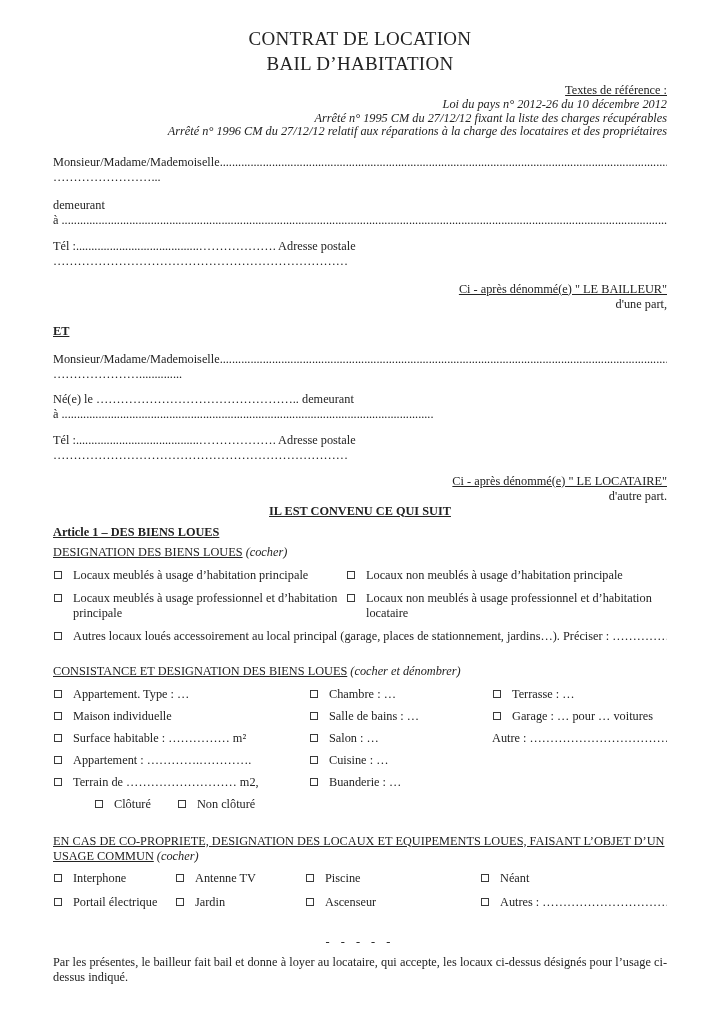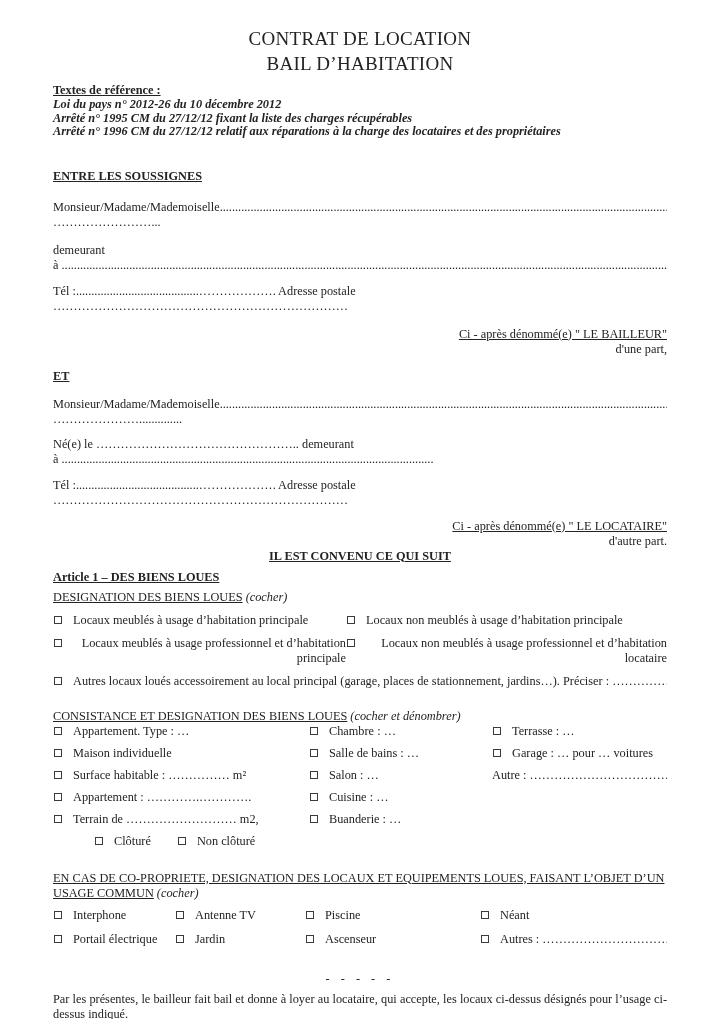--- a/index.html
+++ b/index.html
@@ -6,49 +6,49 @@
   html,body { background:#ffffff; }
   body {
     width:720px; height:1019px; margin:0 auto;
     font-family:"Liberation Serif","DejaVu Serif",serif;
     font-size:12.3px; color:#232323; line-height:15px;
     overflow:hidden;
   }
   .page { padding:26px 53px 0 53px; width:720px; }
 
   .title { text-align:center; font-size:19px; line-height:25px; letter-spacing:.3px; }
-  .refs { text-align:left; margin-top:7px;font-weight:bold; }
+  .refs { text-align:right; margin-top:7px; }
   .refs-heading { text-decoration:underline; }
   .refs-line { font-style:italic; line-height:13.5px; }
 
   .h-bold-ul { font-weight:bold; text-decoration:underline; }
   .h-ul { text-decoration:underline; }
   .note { font-style:italic; }
 
   .clip { white-space:nowrap; overflow:hidden; }
   .right { text-align:right; }
   .center { text-align:center; }
 
   .mt30{margin-top:30px}.mt22{margin-top:22px}.mt20{margin-top:20px}
   .mt16{margin-top:16px}.mt13{margin-top:13px}.mt12{margin-top:12px}.mt11{margin-top:11px}
   .mt10{margin-top:10px}.mt6{margin-top:6px}.mt5{margin-top:5px}
 
   .denom { text-decoration:underline; }
 
   .dest-grid { display:grid; grid-template-columns:293px 1fr; row-gap:8px; margin-top:8px; }
   .dest-full { grid-column:1 / -1; }
 
-  .cons-row { display:flex; }
+  .cons-row { display:flex; margin-top:8px; }
   .cons-col1 { width:256px; flex:none; }
   .cons-col2 { width:183px; flex:none; }
   .cons-col3 { flex:1; min-width:0; }
 
   .cop-grid { display:grid; grid-template-columns:122px 130px 175px 1fr; row-gap:9px; margin-top:7px; }
 
-  .cb-item { display:flex; align-items:flex-start; min-width:0;text-align:right; }
+  .cb-item { display:flex; align-items:flex-start; min-width:0; }
   .cons-col1 .cb-item, .cons-col2 .cb-item, .cons-col3 .cb-item { margin-bottom:7px; }
   .cb {
     display:inline-block; flex:none;
     width:8px; height:8px; border:1px solid #3a3a3a;
     margin:3px 11px 0 1px; background:#fff;
   }
   .cb-label { min-width:0; }
   .nowrap-label .cb-label { white-space:nowrap; overflow:hidden; }
 
   .sub-row { margin-left:41px; display:flex; }
@@ -65,21 +65,20 @@
   <div class="title">CONTRAT DE LOCATION</div>
   <div class="title">BAIL D’HABITATION</div>
 
   <div class="refs">
     <div class="refs-heading">Textes de référence :</div>
     <div class="refs-line">Loi du pays n° 2012-26 du 10 décembre 2012</div>
     <div class="refs-line">Arrêté n° 1995 CM du 27/12/12 fixant la liste des charges récupérables</div>
     <div class="refs-line">Arrêté n° 1996 CM du 27/12/12 relatif aux réparations à la charge des locataires et des propriétaires</div>
   </div>
 
-  <div class="h-bold-ul mt30">ENTRE LES SOUSSIGNES</div>
 
   <div class="clip mt16">Monsieur/Madame/Mademoiselle.......................................................................................................................................................……………………….</div>
   <div>……………………...</div>
 
   <div class="mt13">demeurant</div>
   <div class="clip">à .............................................................................................................................................................................................................................................................................</div>
 
   <div class="mt11">Tél :........................................………………. Adresse postale</div>
   <div class="clip">………………………………………………………………</div>
 

